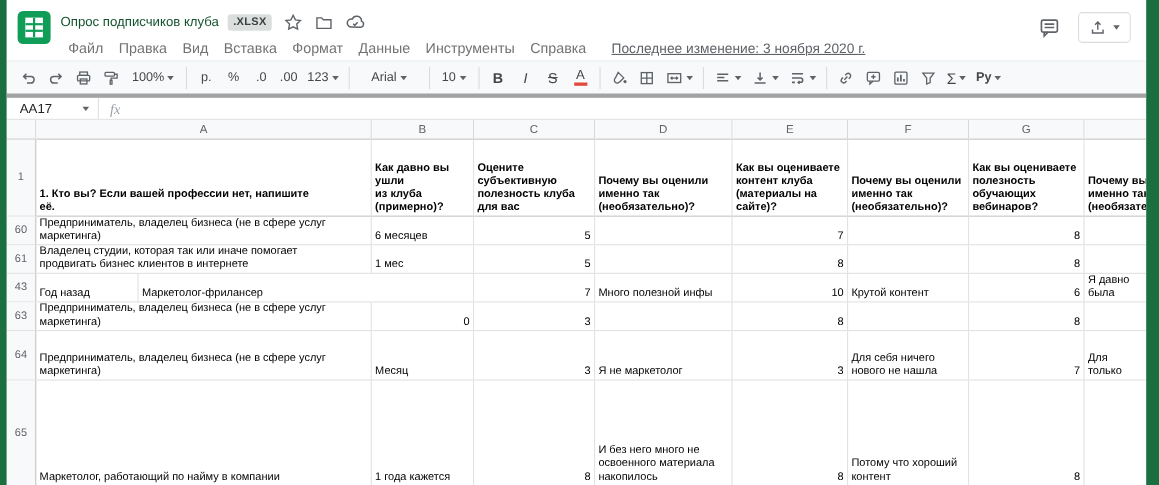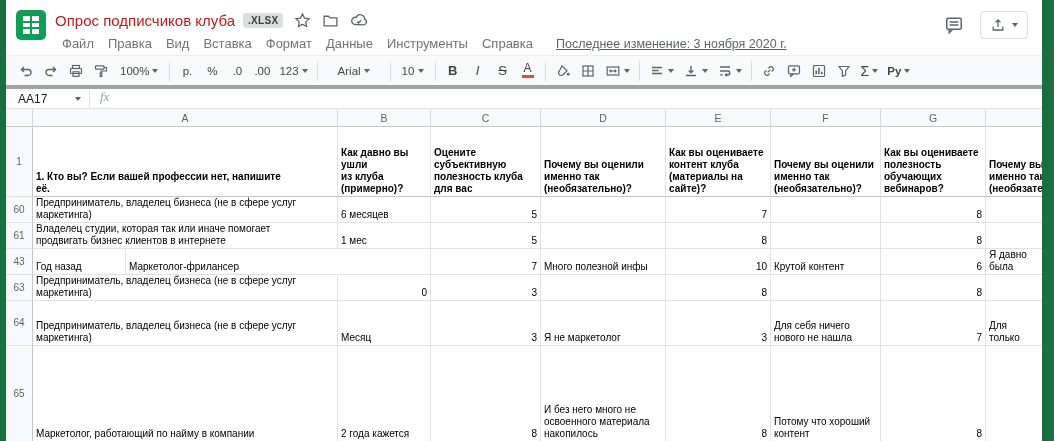--- a/index.html
+++ b/index.html
@@ -11,21 +11,21 @@
   .content { position: absolute; left: 6px; top: 0; width: 1036px; height: 441px; background: #fff; overflow: hidden; }
 
   
   .titlebar { height: 55px; display: flex; align-items: flex-start; padding: 7px 8px 0 10px; }
   .logo { position: relative; width: 30px; height: 30px; background: #0f9d58; border-radius: 5px; margin-top: 3px; display: flex; align-items: center; justify-content: center; flex: none; }
   .logo .grid { position: relative; width: 16px; height: 18px; background: #fff; overflow: hidden; }
   .logo .grid::before { content: ""; position: absolute; left: 50%; top: 0; width: 2px; height: 100%; background: #0f9d58; transform: translateX(-50%); }
   .logo .grid::after { content: ""; position: absolute; top: 5px; left: 0; right: 0; height: 2px; background: #0f9d58; box-shadow: 0 6px 0 #0f9d58; }
   .tcol { margin-left: 9px; flex: 1; min-width: 0; }
   .trow1 { display: flex; align-items: center; height: 26px; }
-  .doc-title { font-size: 15px; color: #b91c1c; white-space: nowrap; }
+  .doc-title { font-size: 12px; color: #14532d; white-space: nowrap; }
   .badge { margin-left: 8px; background: #dadfdd; color: #3c4043; font-size: 10px; font-weight: bold; padding: 2px 5px; border-radius: 3px; letter-spacing: .3px; }
   .tico { margin-left: 11px; display: flex; align-items: center; cursor: pointer; }
   .trow2 { display: flex; align-items: center; margin-top: 1px; }
   .menu-item { font-size: 13px; color: #737373; padding: 2px 7px; border-radius: 3px; cursor: pointer; white-space: nowrap; }
   .last-edit { margin-left: 16px; font-size: 12.5px; color: #5f6368; text-decoration: underline; white-space: nowrap; cursor: pointer; }
   .tb-actions { display: flex; align-items: center; gap: 16px; margin-top: 4px; margin-right: 6px; }
   .share-btn { display: flex; align-items: center; gap: 6px; border: 1px solid #dadce0; border-radius: 4px; padding: 5px 9px; background: #fff; cursor: pointer; }
 
   
   .toolbar { height: 34px; background: #f8f9fa; border-top: 1px solid #eceef0; border-bottom: 4px solid #a3a3a3; display: flex; align-items: center; padding: 0 8px; gap: 1px; overflow: hidden; }
@@ -36,21 +36,21 @@
   .fontbox { width: 62px; justify-content: center; padding: 0 6px; }
   .sizebox { width: 34px; justify-content: space-between; padding: 0 6px; }
   .bold { font-weight: bold; font-size: 13px; }
   .ital { font-style: italic; font-size: 13px; }
   .strike { text-decoration: line-through; font-size: 13px; }
   .acolor { display: flex; flex-direction: column; align-items: center; line-height: 11px; }
   .acolor .bar { width: 12px; height: 3px; background: #e04a3f; margin-top: 1px; }
   .sigma { font-size: 14px; }
 
   
-  .formulabar { height: 20px; display: flex; align-items: flex-start; border-bottom: 1px solid #e0e0e0; background: #fff; }
+  .formulabar { height: 20px; display: flex; align-items: flex-end; border-bottom: 1px solid #e0e0e0; background: #fff; }
   .namebox { width: 84px; height: 100%; display: flex; align-items: center; justify-content: space-between; padding: 0 8px 0 12px; border-right: 1px solid #e0e0e0; font-size: 12px; color: #202124; cursor: pointer; }
   .fx { font-family: "Liberation Serif", serif; font-style: italic; color: #9aa0a6; font-size: 13px; padding: 0 10px; }
   .formula-input { flex: 1; height: 100%; }
 
   
   .sheet { width: 1036px; overflow: hidden; background: #fff; }
   .row { display: flex; width: 1104px; }
   .c { flex: none; border-right: 1px solid #e2e2e2; border-bottom: 1px solid #e2e2e2; display: flex; align-items: flex-end; overflow: hidden; padding: 1px 3px; font-size: 10px; line-height: 12px; color: #000; }
   .c > span { display: block; width: 100%; white-space: pre-line; }
   .num > span { text-align: right; }
@@ -500,21 +500,21 @@
       </div>
 
       <div class="row r96">
         <div class="c rh">
             <span>65</span>
           </div>
         <div class="c ca">
             <span>Маркетолог, работающий по найму в компании</span>
           </div>
         <div class="c cb">
-            <span>2 года кажется</span>
+            <span>1 года кажется</span>
           </div>
         <div class="c cc num">
             <span>8</span>
           </div>
         <div class="c cd">
             <span>И без него много не
 освоенного материала
 накопилось</span>
           </div>
         <div class="c ce num">

